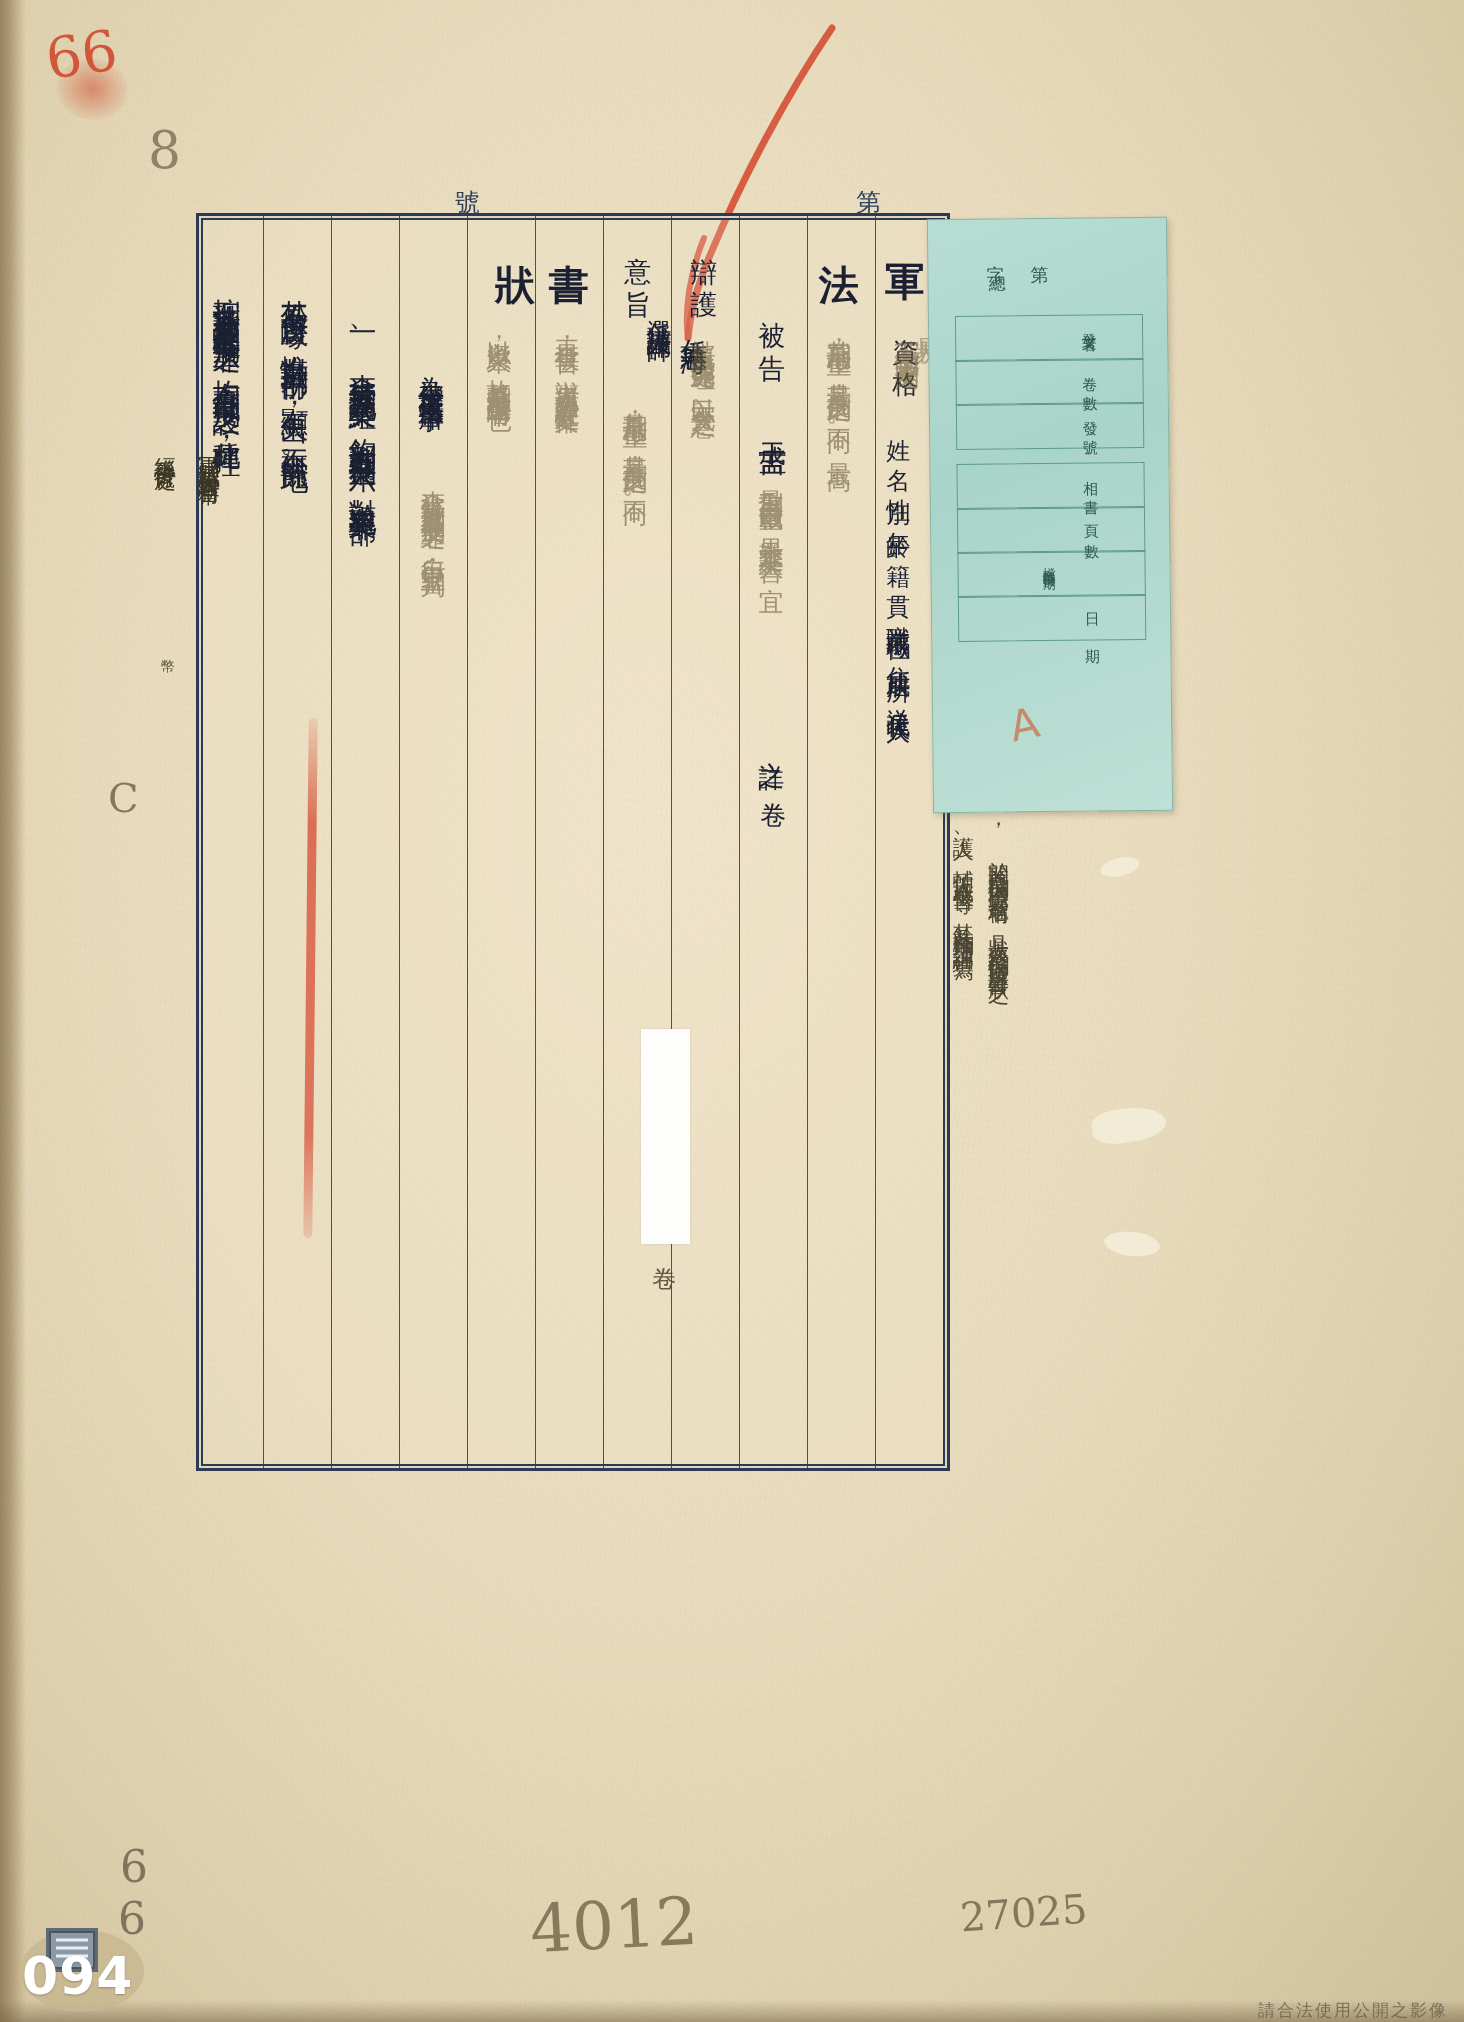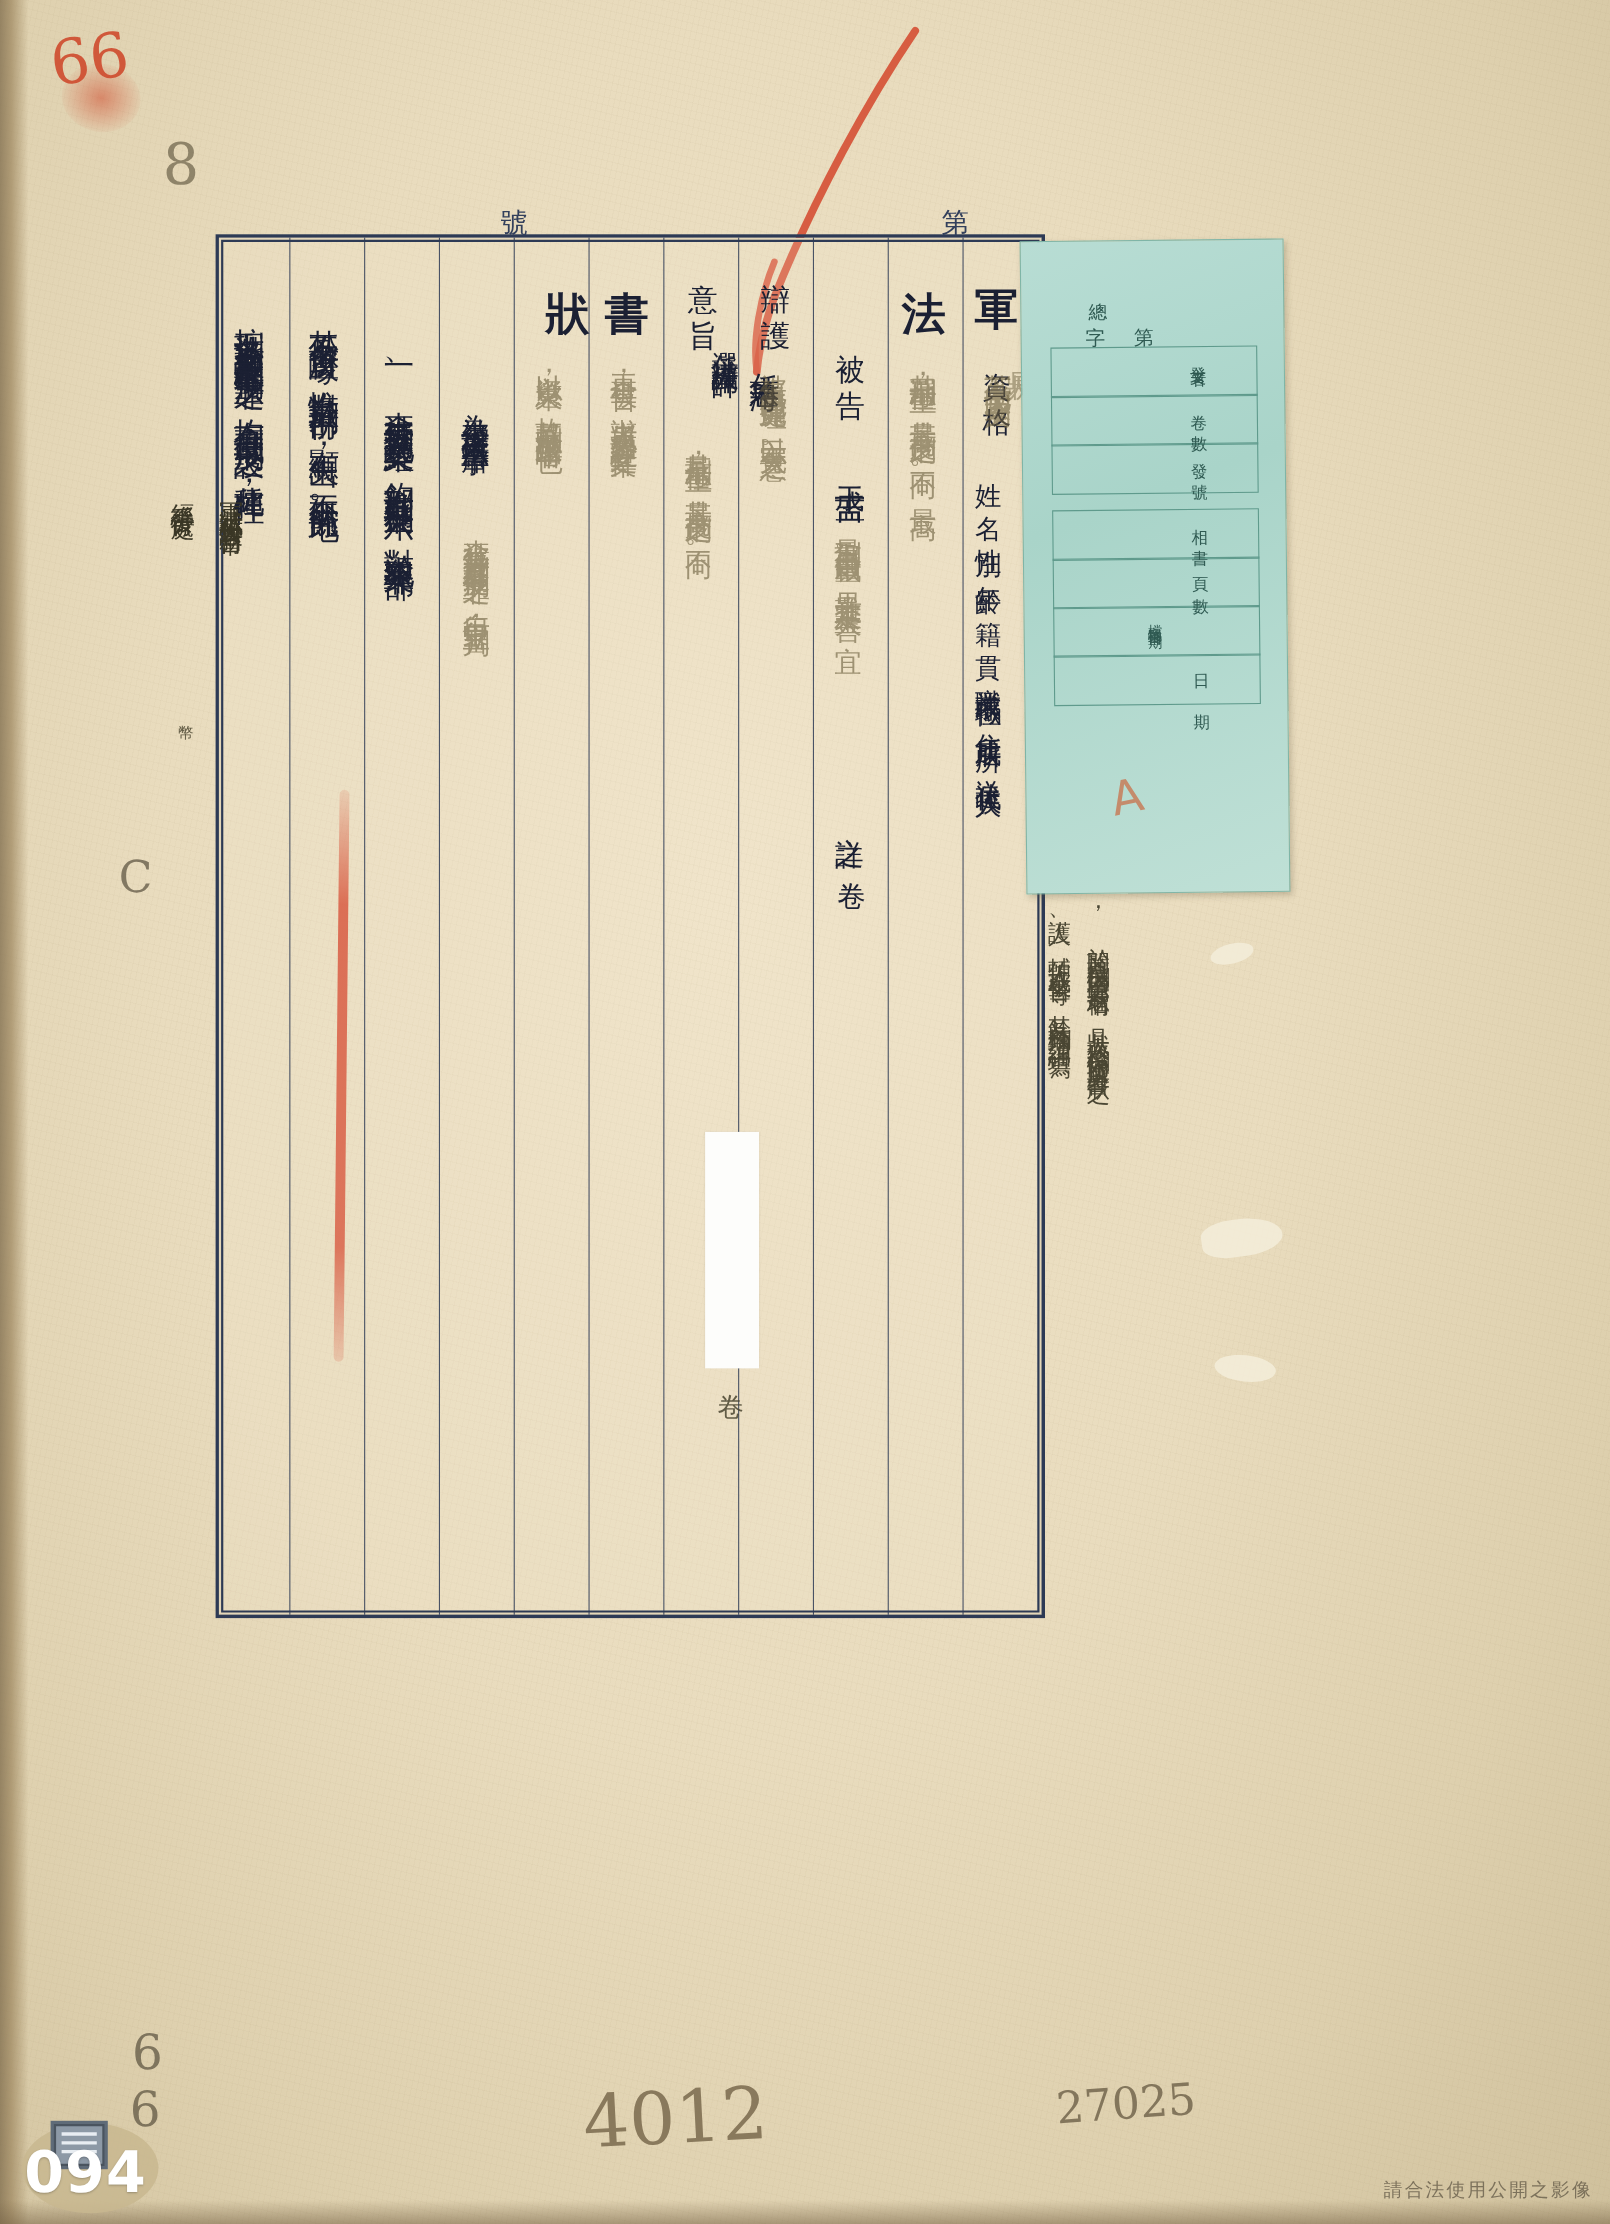--- a/index.html
+++ b/index.html
@@ -255,21 +255,21 @@
     opacity: 0.7;
   }
   #num-6a { position: absolute; left: 120px; bottom: 130px; font-size: 44px; }
   #num-6b { position: absolute; left: 118px; bottom: 78px; font-size: 44px; }
   #num-c  { position: absolute; left: 108px; top: 775px; font-size: 40px; }
 
   
   #footer-notice {
     position: absolute;
     right: 16px;
-    bottom: 20px;
+    bottom: 0;
     font-family: "DejaVu Serif", serif;
     font-size: 17px;
     color: #6e6450;
     letter-spacing: 2px;
     opacity: 0.85;
   }
 
   
   #instruction {
     position: absolute;
@@ -391,21 +391,21 @@
   <div class="vtext bleed" style="left: 418px; top: 470px; font-size: 25px;">查被告等被判處有期徒刑之罪，自行中立審判，</div>
 
   <div class="vtext ink-dark" style="left: 346px; top: 318px; font-size: 28px;">一、查被告被控判亂一案業經　鈞部判處有期徒刑六年，對於本案犯罪部</div>
   <div class="vtext ink-dark" style="left: 278px; top: 278px; font-size: 28px;">其份不欲多所置喙，惟對於量刑部份，顯有失出，不無研究餘地。</div>
   <div class="vtext ink-dark" style="left: 210px; top: 276px; font-size: 28px;">按刑法各論所列各罪及刑事特別法之罪，均有高度刑低度刑之設，此種彈性，</div>
 
   <div id="white-patch"></div>
   <div class="vtext ink-mid" style="left: 650px; top: 1248px; font-size: 24px;">卷</div>
 
   <div id="green-slip">
-    <div class="gtop" style="left: 58px; top: 44px; margin-top: 32px;">字　第</div>
+    <div class="gtop" style="left: 58px; top: 44px;">字　第</div>
 
     <div class="gbox" style="left: 26px; top: 96px; width: 186px; height: 44px;"></div>
     <div class="gbox" style="left: 26px; top: 140px; width: 186px; height: 44px;"></div>
     <div class="gbox" style="left: 26px; top: 184px; width: 186px; height: 44px;"></div>
     <div class="gbox" style="left: 26px; top: 244px; width: 186px; height: 44px;"></div>
     <div class="gbox" style="left: 26px; top: 288px; width: 186px; height: 44px;"></div>
     <div class="gbox" style="left: 26px; top: 332px; width: 186px; height: 44px;"></div>
     <div class="gbox" style="left: 26px; top: 376px; width: 186px; height: 44px;"></div>
 
     <div class="glabel" style="left: 150px; top: 102px;">發文者</div>

